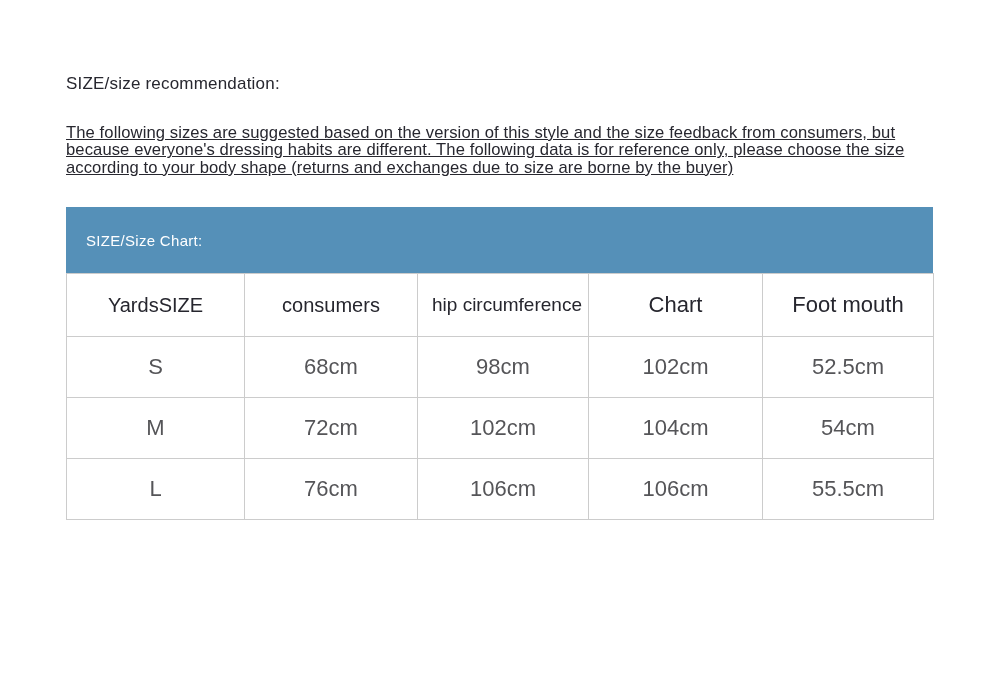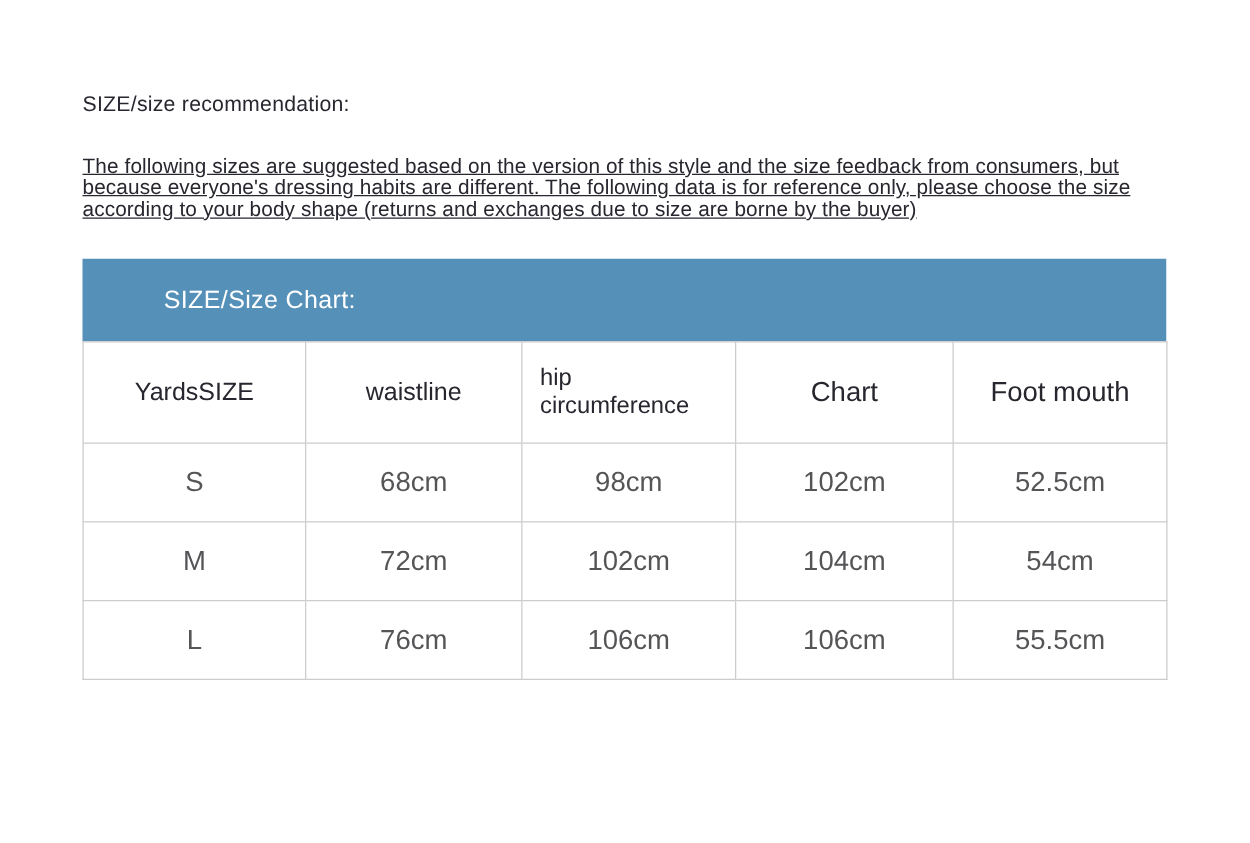--- a/index.html
+++ b/index.html
@@ -42,37 +42,36 @@
     width: 867px;
     height: 66px;
     background: #5590b8;
     display: flex;
     align-items: center;
     box-sizing: border-box;
     padding-left: 20px;
   }
   .chart-header .label {
     color: #ffffff;
-    font-size: 20px;
+    font-size: 15px;
     letter-spacing: 0.3px;
-    margin-left: 45px;
   }
   table.size-table {
     position: absolute;
     left: 66px;
     top: 273px;
     width: 867px;
     border-collapse: collapse;
     table-layout: fixed;
   }
   table.size-table th,
   table.size-table td {
     border: 1px solid #cccccc;
     text-align: center;
-    padding: 18px;
+    padding: 0;
     box-sizing: border-box;
     font-weight: 400;
   }
   table.size-table thead th {
     height: 63px;
     font-size: 20px;
     color: #26262e;
     background: #ffffff;
   }
   table.size-table thead th.col-hip {
@@ -114,21 +113,21 @@
     <colgroup>
       <col class="c1">
         <col class="c2">
         <col class="c3">
         <col class="c4">
         <col class="c5">
     </colgroup>
     <thead>
       <tr>
         <th class="col-size">YardsSIZE</th>
-        <th class="col-waist">waistline</th>
+        <th class="col-waist">consumers</th>
         <th class="col-hip">hip circumference</th>
         <th class="col-length">Chart</th>
         <th class="col-foot">Foot mouth</th>
       </tr>
     </thead>
     <tbody>
       <tr>
         <td>S</td>
         <td>68cm</td>
         <td>98cm</td>

